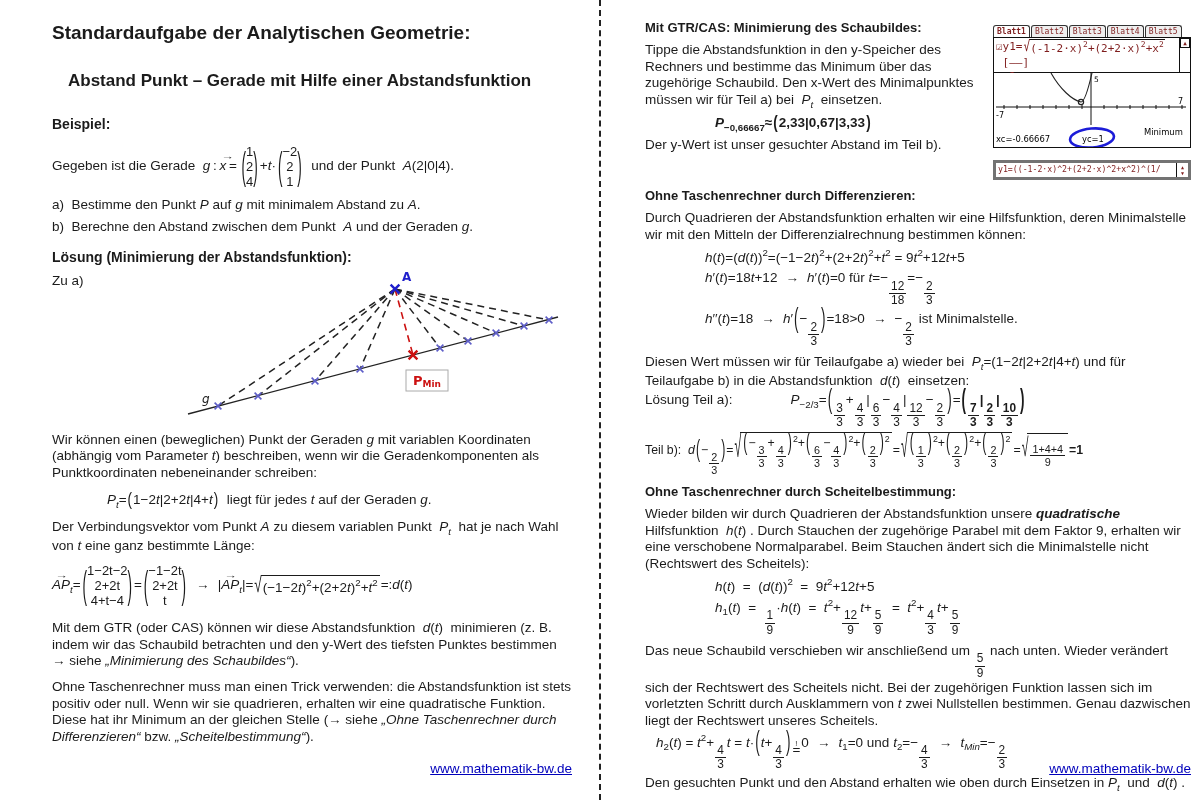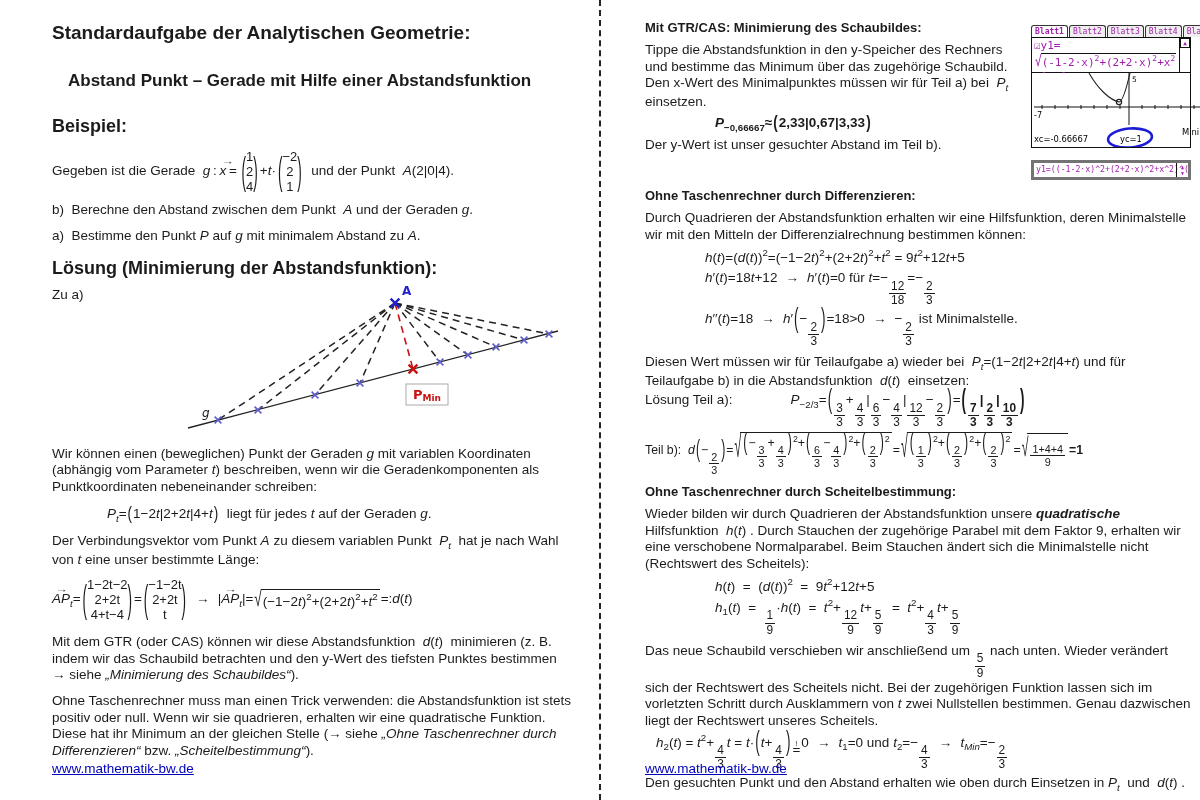--- a/index.html
+++ b/index.html
@@ -5,21 +5,21 @@
   html,body{margin:0;padding:0}
   body{width:1200px;height:800px;background:#fff;position:relative;overflow:hidden;
        font-family:"Liberation Sans",sans-serif;color:#1b1b1b;}
   .page{position:absolute;top:20px;height:768px}
   .page-left{left:52px;width:520px}
   .page-right{left:645px;width:546px}
   .divider{position:absolute;left:599px;top:0;height:800px;width:0;border-left:2px dashed #222}
 
   .t1{font-size:19px;font-weight:bold;margin:2px 0 27px}
   .t2{font-size:17px;font-weight:bold;margin:0 16px 25px}
-  .t3{font-size:18px;font-weight:bold;margin:0 0 12px}
+  .t3{font-size:14px;font-weight:bold;margin:0 0 12px}
   .rh{font-size:13px;font-weight:bold;margin:0 0 7px}
   p,.para{margin:0 0 9px;font-size:13.5px;line-height:1.23}
   .fline{font-size:13.5px;margin:0 0 8px;line-height:1.3}
   .bold{font-weight:bold}
   .indent55{margin-left:55px}
   .indent15{margin-left:11px}
   .indent60{margin-left:60px}
   .indent70{margin-left:70px}
   .smallf{font-size:12.3px}
   .mt14{margin-top:14px}
@@ -50,26 +50,26 @@
   .stk{display:inline-flex;flex-direction:column;align-items:center;line-height:0.62;
        vertical-align:0.05em;margin:0 1px}
   .stkt{font-size:0.55em}
   .msp{display:inline-block;width:0.6em}
   .mgap{display:inline-block}
 
   
   .diagram{position:relative;margin:-28px 0 6px 128px;width:390px;height:155px}
 
   
-  .pagelink{position:absolute;bottom:12px;left:0;right:0;text-align:left;font-size:13.5px}
+  .pagelink{position:absolute;bottom:12px;left:0;right:0;text-align:right;font-size:13.5px}
   .pagelink a{color:#0000bb;text-decoration:underline;cursor:pointer}
 
   
-  .gtr{float:right;width:160px;margin:2px 0 8px 10px;font-family:"DejaVu Sans Mono",monospace;
-       color:#a21caf;}
+  .gtr{float:right;width:198px;margin:2px 0 8px 10px;font-family:"DejaVu Sans Mono",monospace;
+       color:#7f1d1d;}
   .gtr-tabs{display:flex;gap:1px;align-items:flex-end;border-bottom:1px solid #111;height:15px}
   .gtr-tab{font-size:8px;padding:1px 3px;border:1px solid #333;border-bottom:none;
            border-radius:3px 3px 0 0;background:#efefef;white-space:nowrap}
   .gtr-tab.active{background:#fff;font-weight:bold}
   .gtr-formula{border:1px solid #111;border-top:none;position:relative;height:32px;
                font-size:8.6px;padding:1px 12px 1px 2px;line-height:1.25;background:#fff}
   .gtr-formula .fline{font-size:11px;margin:0;line-height:1.3}
   .gtr-formula .rcand{border-top:1px solid #111;padding:0 1px}
   .gtr-scroll{position:absolute;right:0;top:0;bottom:0;width:10px;border-left:1px solid #111;
               display:flex;flex-direction:column;align-items:center}
@@ -102,22 +102,22 @@
         <span class="paren pv">)</span>
       </span><span class="mn">+</span><span class="mi">t</span><span class="mn">·</span><span class="vecc">
         <span class="paren pv">(</span>
         <span class="vrows">
           <span class="vrow">−2</span>
           <span class="vrow">2</span>
           <span class="vrow">1</span>
         </span>
         <span class="paren pv">)</span>
       </span><span class="mn">&nbsp; und der Punkt&nbsp; </span><span class="mi">A</span><span class="mn">(2|0|4).</span></div>
+  <div class="para" style="margin-bottom:5px"><span class="mn">a)&nbsp; Bestimme den Punkt </span><span class="mi">P</span><span class="mn"> auf </span><span class="mi">g</span><span class="mn"> mit minimalem Abstand zu </span><span class="mi">A</span><span class="mn">.</span></div>
   <div class="para"><span class="mn">b)&nbsp; Berechne den Abstand zwischen dem Punkt&nbsp; </span><span class="mi">A</span><span class="mn">&nbsp;und der Geraden </span><span class="mi">g</span><span class="mn">.</span></div>
-  <div class="para" style="margin-bottom:5px"><span class="mn">a)&nbsp; Bestimme den Punkt </span><span class="mi">P</span><span class="mn"> auf </span><span class="mi">g</span><span class="mn"> mit minimalem Abstand zu </span><span class="mi">A</span><span class="mn">.</span></div>
 
   <div class="t3 mt14" style="margin-bottom:8px">Lösung (Minimierung der Abstandsfunktion):</div>
   <div class="para">Zu a)</div>
 
   <div class="diagram">
     <svg width="390" height="155" viewBox="0 0 390 155">
       <defs>
         <path id="xm" d="M-3.4,-3.4 L3.4,3.4 M-3.4,3.4 L3.4,-3.4" stroke-width="1.6" fill="none"></path>
       </defs>
 
@@ -155,21 +155,21 @@
       </g>
       <text x="222" y="10" font-size="12" font-weight="bold" fill="#1f1fcc">A</text>
       <text x="22" y="132" font-size="12" font-style="italic" fill="#222">g</text>
       <rect x="226" y="99" width="42" height="21" fill="#fff" stroke="#aaa" stroke-width="1"></rect>
       <text x="233" y="114" font-size="13" font-weight="bold" fill="#cc1111"><tspan>P</tspan><tspan font-size="9" dy="2">Min</tspan></text>
     </svg>
   </div>
 
   <div class="para"><span class="mn">Wir können einen (beweglichen) Punkt der Geraden </span><span class="mi">g</span><span class="mn"> mit variablen Koordinaten (abhängig vom Parameter </span><span class="mi">t</span><span class="mn">) beschreiben, wenn wir die Geradenkomponenten als Punktkoordinaten nebeneinander schreiben:</span></div>
   <div class="fline indent55"><span class="mi">P</span><sub class="mi">t</sub><span class="mn">=</span><span class="paren pb" style="transform: scaleY(1.3);">(</span><span class="mn">1−2</span><span class="mi">t</span><span class="mn">|2+2</span><span class="mi">t</span><span class="mn">|4+</span><span class="mi">t</span><span class="paren pb" style="transform: scaleY(1.3);">)</span><span class="mn">&nbsp; liegt für jedes </span><span class="mi">t</span><span class="mn"> auf der Geraden </span><span class="mi">g</span><span class="mn">.</span></div>
-  <div class="para"><span class="mn">Der Verbindungsvektor vom Punkt </span><span class="mi">A</span><span class="mn"> zu diesem variablen Punkt&nbsp; </span><span class="mi">P</span><sub class="mi">t</sub><span class="mn">&nbsp; hat je nach Wahl von </span><span class="mi">t</span><span class="mn"> eine unser bestimmte Länge:</span></div>
+  <div class="para"><span class="mn">Der Verbindungsvektor vom Punkt </span><span class="mi">A</span><span class="mn"> zu diesem variablen Punkt&nbsp; </span><span class="mi">P</span><sub class="mi">t</sub><span class="mn">&nbsp; hat je nach Wahl von </span><span class="mi">t</span><span class="mn"> eine ganz bestimmte Länge:</span></div>
   <div class="fline indent15" style="margin:6px 0 12px"><span class="ovr">AP<span class="oarr">→</span></span><sub class="mi">t</sub><span class="mn">=</span><span class="vecc">
         <span class="paren pv">(</span>
         <span class="vrows">
           <span class="vrow">1−2t−2</span>
           <span class="vrow">2+2t</span>
           <span class="vrow">4+t−4</span>
         </span>
         <span class="paren pv">)</span>
       </span><span class="mn">=</span><span class="vecc">
         <span class="paren pv">(</span>

